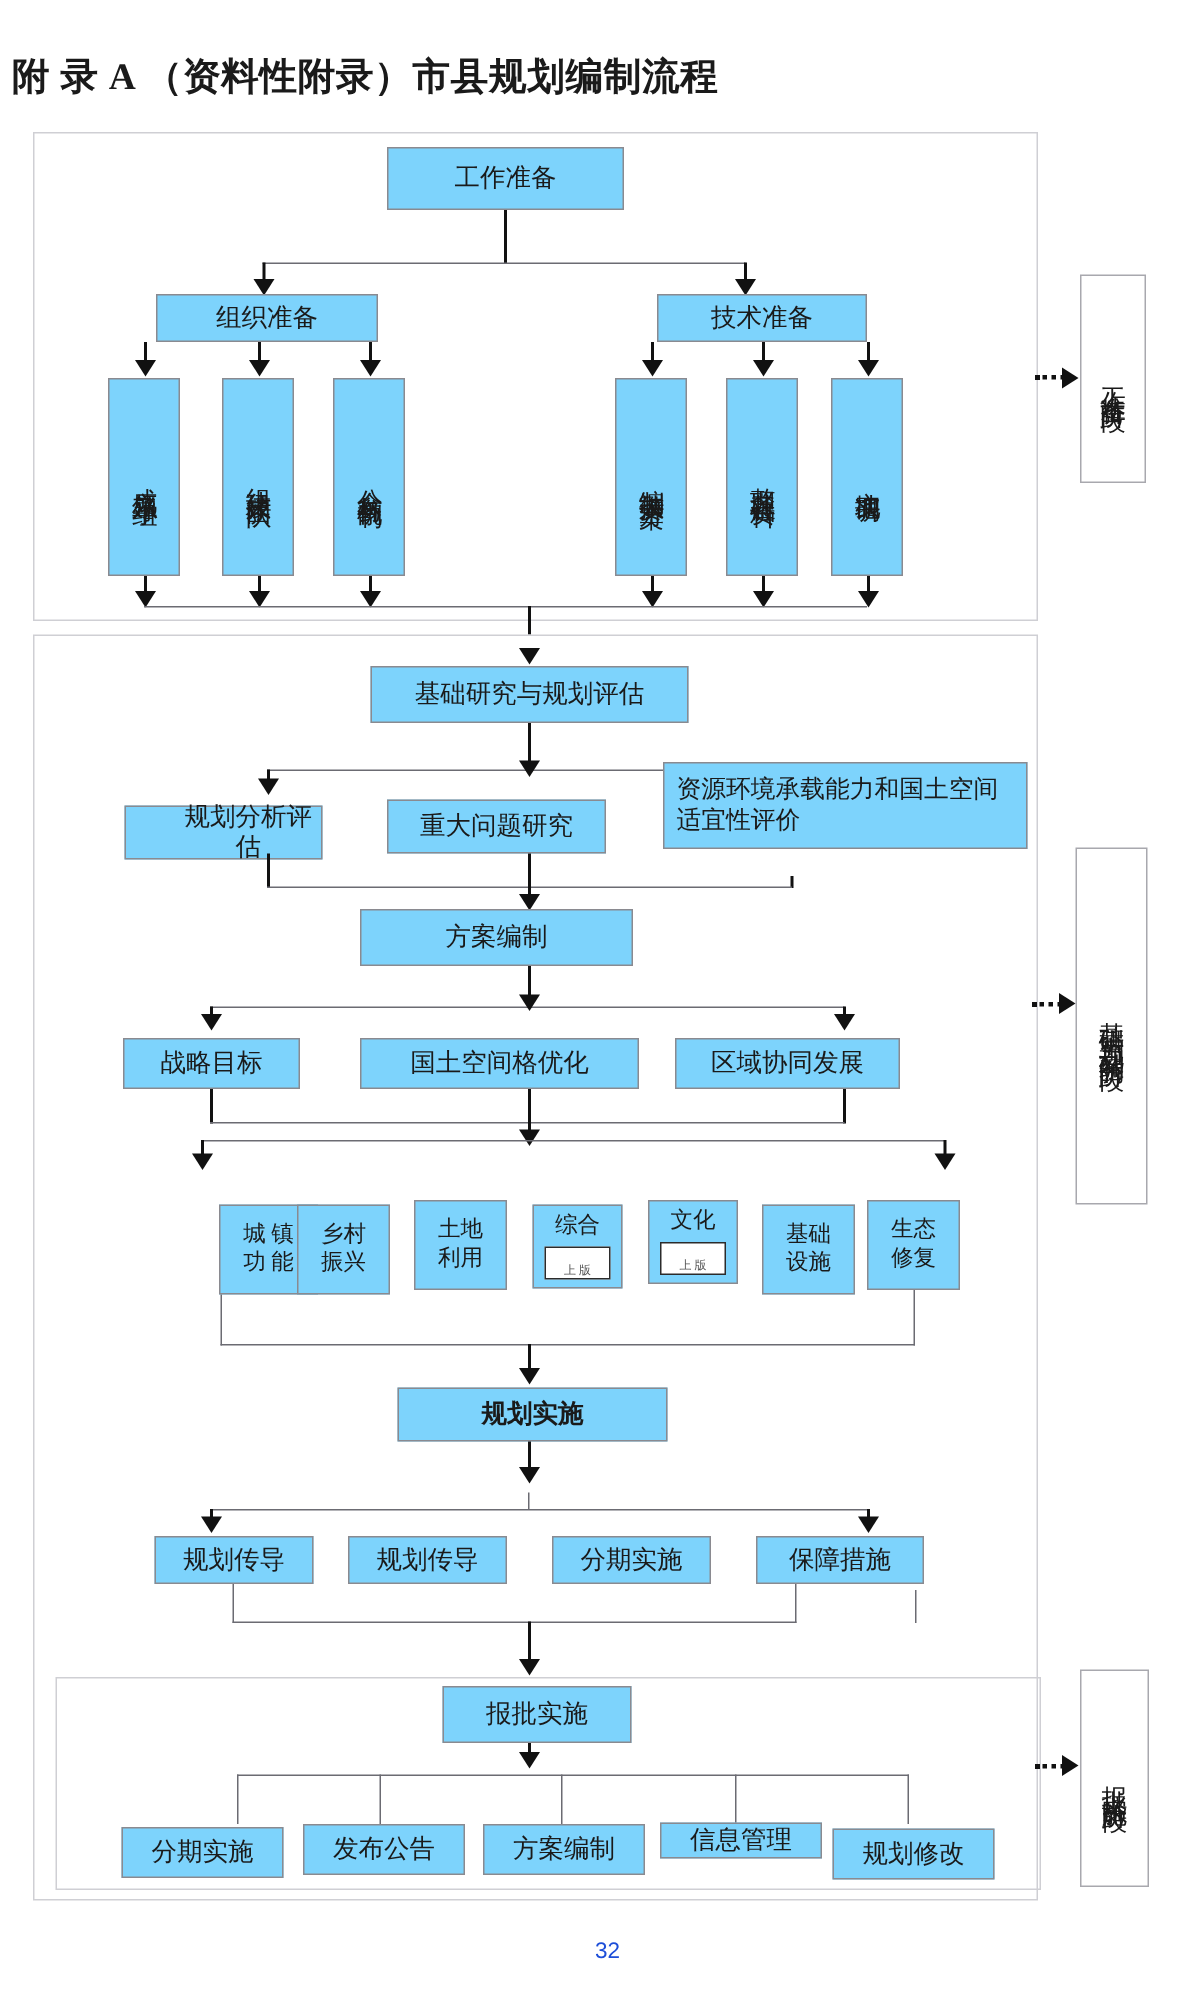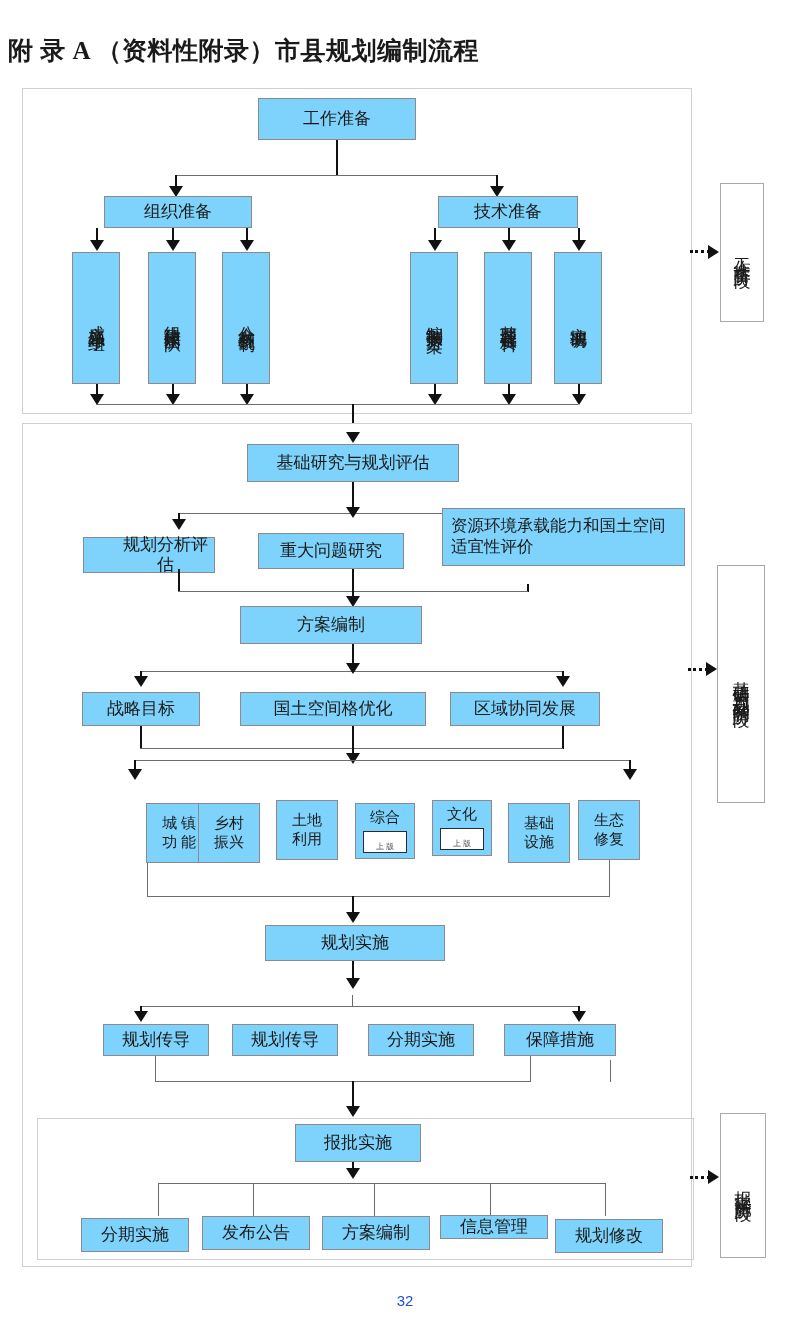--- a/index.html
+++ b/index.html
@@ -214,21 +214,21 @@
     <span>生态</span>
     <span>修复</span>
   </div>
 
   <div class="ln thin v" style="left:147px;top:863px;height:34px;"></div>
   <div class="ln thin v" style="left:609px;top:860px;height:37px;"></div>
   <div class="ln thin h" style="left:147px;top:896px;width:463px;"></div>
   <div class="ln v" style="left:352px;top:896px;height:20px;"></div>
   <div class="arrow" style="left:346px;top:912px;"></div>
 
-  <div class="node" style="left:265px;top:925px;width:180px;height:36px;">规划实施</div>
+  <div class="node" style="left:265px;top:925px;width:180px;height:36px;font-weight:bold;">规划实施</div>
 
   <div class="ln v" style="left:352px;top:961px;height:24px;"></div>
   <div class="arrow" style="left:346px;top:978px;"></div>
   <div class="ln thin h" style="left:140px;top:1006px;width:440px;"></div>
   <div class="ln thin v" style="left:352px;top:995px;height:11px;"></div>
   <div class="ln v" style="left:140px;top:1006px;height:8px;"></div>
   <div class="ln v" style="left:578px;top:1006px;height:8px;"></div>
   <div class="arrow" style="left:134px;top:1011px;"></div>
   <div class="arrow" style="left:572px;top:1011px;"></div>
 

